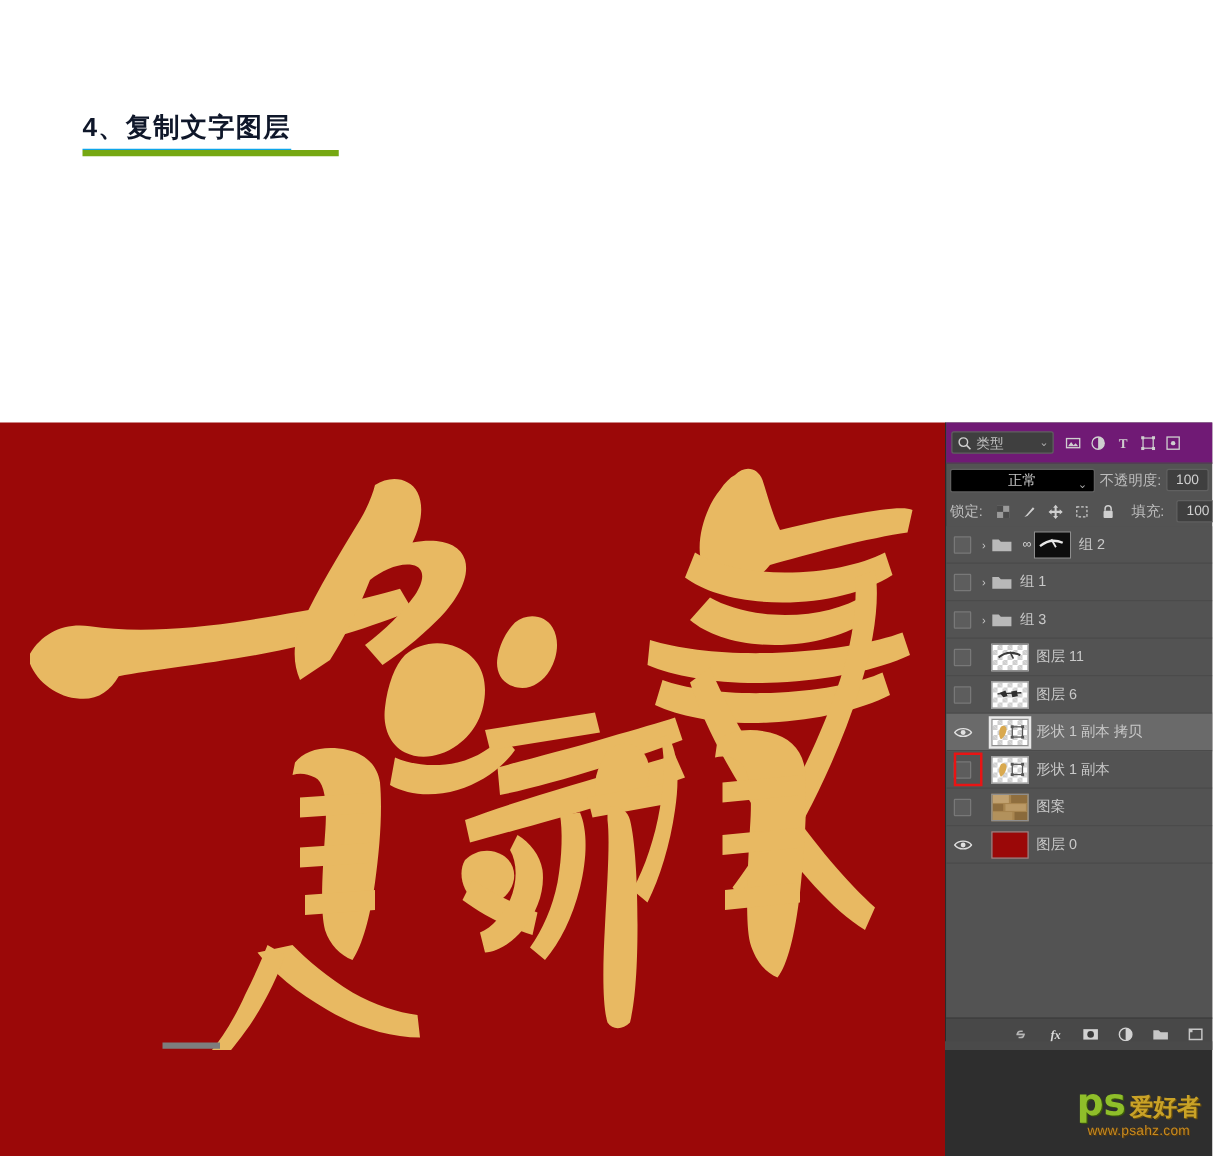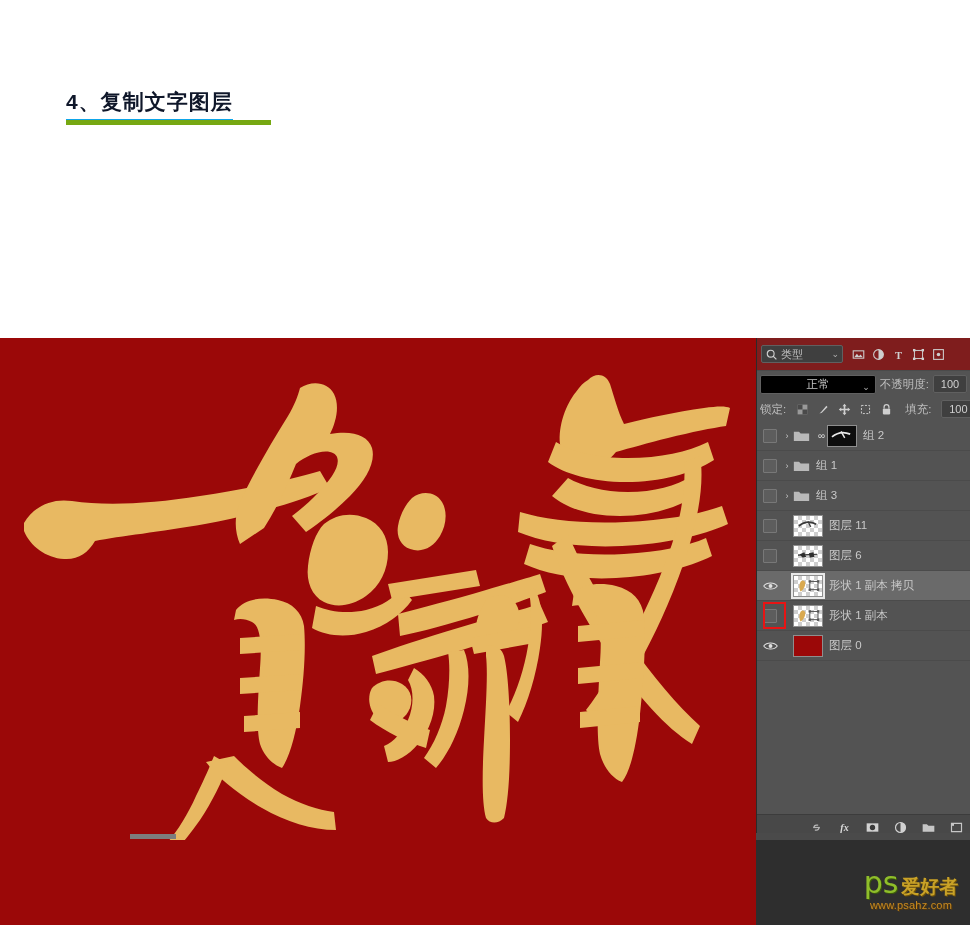--- a/index.html
+++ b/index.html
@@ -75,21 +75,21 @@
   }
   .panel-tab {
     padding: 0 8px; display: flex; align-items: center;
     font-size: 11.5px; color: #b5b5b5;
     border-right: 1px solid #3a3a3a; background: #444444;
   }
   .panel-tab.active { background: #535353; color: #e2e2e2; }
 
   .filter-row {
     height: 25px; flex: 0 0 auto; display: flex; align-items: center;
-    padding: 16px 4px; gap: 4px; background: #7f1d1d;
+    padding: 16px 4px; gap: 4px; background: #701a75;
     border-bottom: 1px solid #4a4a4a;
   }
   .filter-select {
     width: 82px; height: 18px; background: #3f3f3f;
     border: 1px solid #606060; border-radius: 2px;
     display: flex; align-items: center; gap: 3px; padding: 0 3px;
     color: #bfbfbf; font-size: 11px;
   }
   .filter-icons { display: flex; align-items: center; gap: 7px; margin-left: 5px; }
   .fi { width: 13px; height: 13px; display: block; }
@@ -187,21 +187,21 @@
   }
 
   
   .ps-logo {
     position: absolute; left: 857px; top: 858px;
     width: 108px; height: 62px;
     display: flex; flex-direction: column; align-items: center; justify-content: center;
   }
   .ps-logo-row { display: flex; align-items: baseline; gap: 3px; }
   .ps-ps {
-    font-size: 30px; font-weight: normal; color: #8fbe2a; line-height: 1;
+    font-size: 30px; font-weight: bold; color: #8fbe2a; line-height: 1;
     text-shadow: 1px 1px 0 #3c5a0a;
     font-family: "DejaVu Sans", sans-serif;
   }
   .ps-cn { font-size: 19px; font-weight: bold; color: #c9a227; line-height: 1; text-shadow: 1px 1px 0 #6b4f0a; }
   .ps-url { font-size: 11px; color: #c98a1e; margin-top: 1px; letter-spacing: 0.2px; text-shadow: 1px 1px 0 #5a3a08; }
 </style>
 </head>
 <body>
 
 <div id="root">
@@ -483,20 +483,38 @@
             <rect x="17" y="6" width="9" height="9" fill="none" stroke="#555" stroke-width="1.1"></rect>
             <rect x="15.6" y="4.6" width="2.6" height="2.6" fill="#555"></rect>
             <rect x="24.8" y="4.6" width="2.6" height="2.6" fill="#555"></rect>
             <rect x="15.6" y="13.8" width="2.6" height="2.6" fill="#555"></rect>
             <rect x="24.8" y="13.8" width="2.6" height="2.6" fill="#555"></rect>
           </svg>
         </div>
         <span class="layer-name">形状 1 副本</span>
       </div>
 
+      <div class="layer-row">
+        <div class="eye-cell">
+            <div class="eye-box"></div>
+          </div>
+        <div class="twisty"></div>
+        <div class="thumb" style="background:#a8854f">
+          <svg viewBox="0 0 30 22" style="width:100%;height:100%">
+            <rect width="30" height="22" fill="#a8854f"></rect>
+            <rect x="0" y="0" width="14" height="7" fill="#c2a271"></rect>
+            <rect x="16" y="0" width="14" height="7" fill="#8f6e3e"></rect>
+            <rect x="0" y="8" width="9" height="6" fill="#8f6e3e"></rect>
+            <rect x="11" y="8" width="18" height="6" fill="#bb9a66"></rect>
+            <rect x="0" y="15" width="17" height="7" fill="#b2915c"></rect>
+            <rect x="19" y="15" width="11" height="7" fill="#8a6a3b"></rect>
+          </svg>
+        </div>
+        <span class="layer-name">图案</span>
+      </div>
 
       <div class="layer-row">
         <div class="eye-cell">
           <svg style="width:15px;height:12px" viewBox="0 0 20 13">
             <path d="M1 6.5 C5 1 15 1 19 6.5 C15 12 5 12 1 6.5 Z" fill="none" stroke="#e0e0e0" stroke-width="1.4"></path>
             <circle cx="10" cy="6.5" r="2.6" fill="#e0e0e0"></circle>
           </svg>
         </div>
         <div class="twisty"></div>
         <div class="thumb" style="background:#9b0808"></div>

